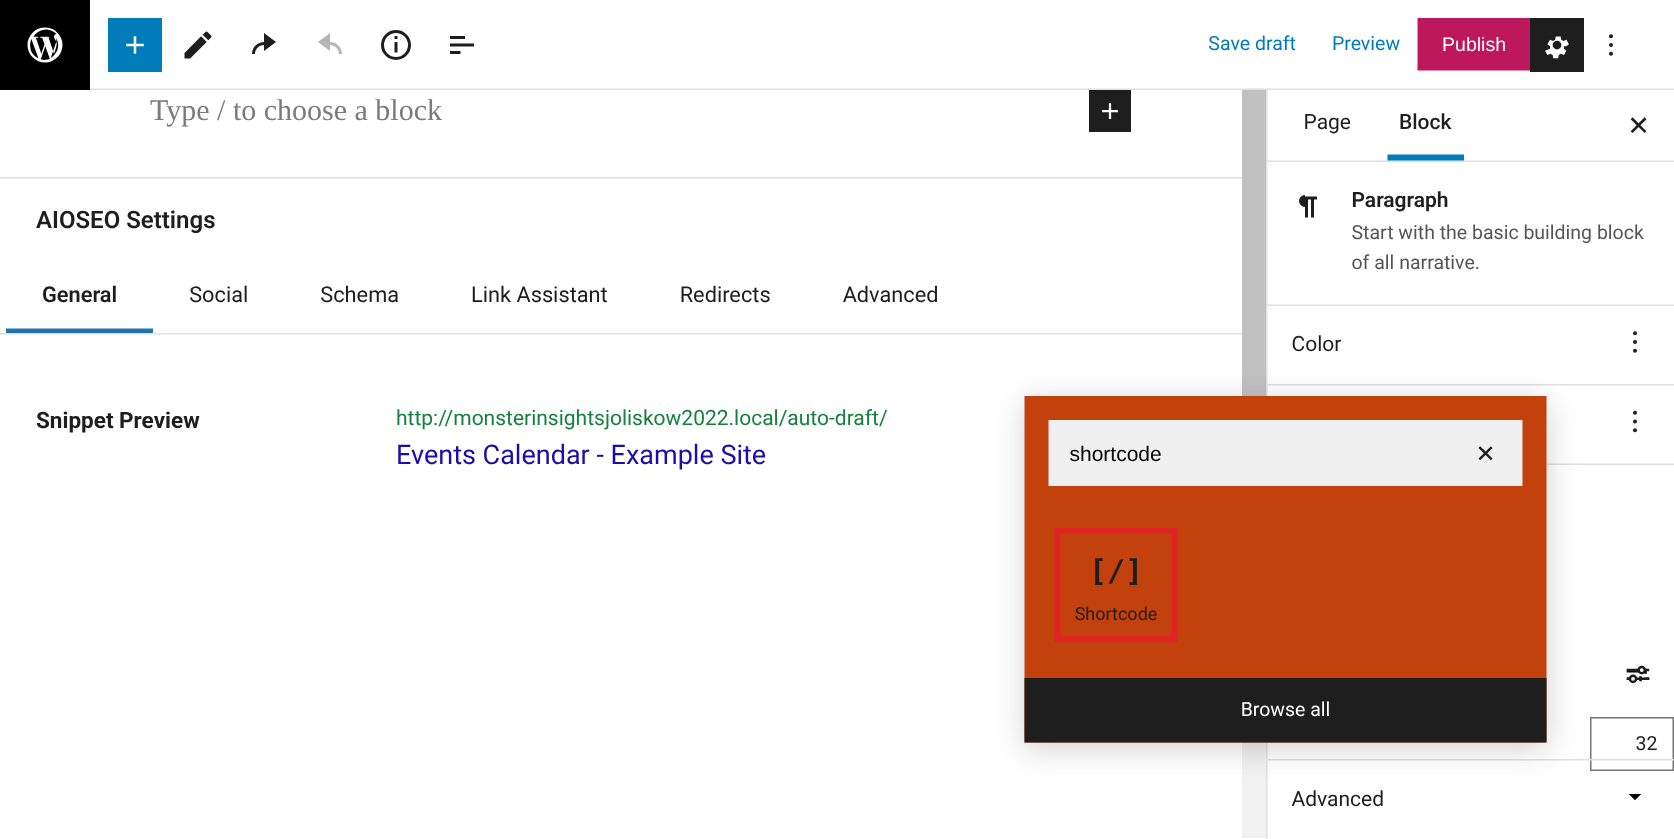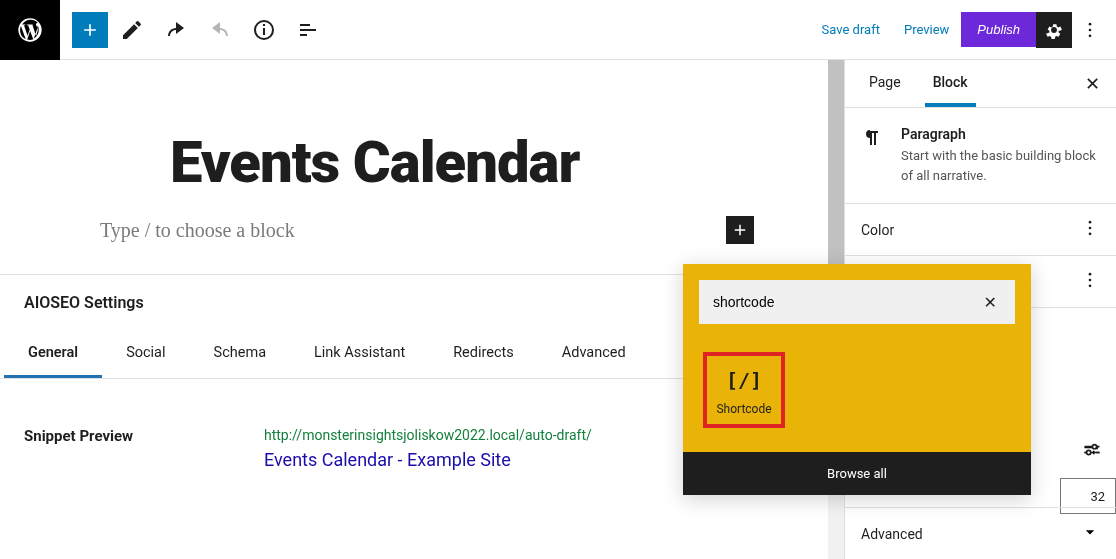--- a/index.html
+++ b/index.html
@@ -7,23 +7,23 @@
 
 .topbar { height: 60px; display: flex; align-items: center; border-bottom: 1px solid #e0e0e0; position: relative; }
 .wp-logo { width: 60px; height: 60px; background: #000; display: flex; align-items: center; justify-content: center; }
 .wp-logo svg { fill: #fff; width: 28px; height: 28px; }
 .tb-left { display: flex; align-items: center; gap: 4px; margin-left: 12px; }
 .add-toggle { width: 36px; height: 36px; background: #007cba; display: flex; align-items: center; justify-content: center; cursor: pointer; }
 .add-toggle svg { fill: #fff; width: 20px; height: 20px; }
 .tb-btn { width: 40px; height: 40px; display: flex; align-items: center; justify-content: center; cursor: pointer; }
 .tb-btn svg { width: 24px; height: 24px; fill: #1e1e1e; }
 .tb-btn.disabled svg { fill: #b5b5b5; }
-.tb-right { margin-left: auto; display: flex; align-items: center; gap: 0; padding-right: 8px; }
+.tb-right { margin-left: auto; display: flex; align-items: center; gap: 0; padding-right: 24px; }
 .link-btn { color: #007cba; font-size: 13px; padding: 8px 12px; cursor: pointer; }
-.publish-btn { background: #6d28d9; color: #fff; padding: 10px 16px; font-size: 13px; cursor: pointer; border: none; font-style: italic; }
+.publish-btn { background: #be185d; color: #fff; padding: 10px 16px; font-size: 13px; cursor: pointer; border: none; }
 .settings-btn { width: 36px; height: 36px; background: #1e1e1e; display: flex; align-items: center; justify-content: center; cursor: pointer; }
 .settings-btn svg { fill: #fff; width: 20px; height: 20px; }
 .seo-score { border: 2px solid #f18500; padding: 4px 8px; display: flex; align-items: center; gap: 6px; font-weight: 700; color: #f18500; font-size: 14px; }
 .seo-score .circle { width: 20px; height: 20px; border: 3px solid #f18500; border-radius: 50%; display: flex; align-items: center; justify-content: center; }
 .seo-score .circle .inner { width: 10px; height: 10px; border: 2px solid #f18500; border-radius: 50%; }
 .more-btn { width: 36px; height: 36px; display: flex; align-items: center; justify-content: center; cursor: pointer; }
 .more-btn svg { fill: #1e1e1e; width: 20px; height: 20px; }
 
 .main-area { display: flex; height: calc(100% - 60px); }
 .editor { flex: 1; position: relative; overflow-y: auto; }
@@ -60,21 +60,21 @@
 .sb-block-desc .ico svg { width: 24px; height: 24px; fill: #1e1e1e; }
 .sb-block-desc .tx .nm { font-weight: 600; font-size: 14px; margin-bottom: 4px; }
 .sb-block-desc .tx .ds { font-size: 13px; color: #555; line-height: 1.5; }
 .sb-section { padding: 14px 16px; border-bottom: 1px solid #e0e0e0; display: flex; align-items: center; justify-content: space-between; font-size: 14px; }
 .sb-dots svg { width: 20px; height: 20px; fill: #1e1e1e; }
 .sb-adv-row { padding: 14px 16px; display: flex; align-items: center; justify-content: space-between; font-size: 14px; }
 .sb-tune { position: absolute; right: 14px; top: 380px; }
 .sb-input-partial { position: absolute; right: 0; top: 418px; width: 56px; height: 36px; border: 1px solid #757575; display: flex; align-items: center; justify-content: flex-end; padding-right: 10px; font-size: 13px; background:#fff;}
 
 
-.inserter-popup { position: absolute; top: 264px; left: 683px; width: 348px; background: #eab308; box-shadow: 0 4px 20px rgba(0,0,0,.18); z-index: 50; }
+.inserter-popup { position: absolute; top: 264px; left: 683px; width: 348px; background: #c2410c; box-shadow: 0 4px 20px rgba(0,0,0,.18); z-index: 50; }
 .ins-search { margin: 16px; background: #f0f0f0; display: flex; align-items: center; padding: 0 14px; height: 44px; }
 .ins-search input { flex: 1; border: 0; background: transparent; font-size: 14px; outline: none; }
 .ins-clear { cursor: pointer; font-size: 16px; padding: 4px; }
 .ins-results { padding: 12px 20px 24px 20px; }
 .ins-item { width: 82px; text-align: center; cursor: pointer; }
 .ins-item-box { border: 4px solid #e02424; padding: 12px 6px 8px 6px; }
 .ins-item-ico { font-family: monospace; font-size: 20px; font-weight: 700; margin-bottom: 10px; }
 .ins-item-label { font-size: 12px; }
 .ins-browse { background: #1e1e1e; color: #fff; text-align: center; padding: 14px; font-size: 13px; cursor: pointer; }
 </style>
@@ -136,23 +136,20 @@
           <circle cx="12" cy="12" r="1.6"></circle>
           <circle cx="12" cy="19" r="1.6"></circle>
         </svg>
     </div>
   </div>
 </div>
 
 <div class="main-area">
   <div class="editor">
     <div class="editor-inner">
-      <div class="title-wrap">
-        <h1 class="post-title">Events Calendar</h1>
-      </div>
       <div class="para-row">
         <div class="para-placeholder">Type / to choose a block</div>
         <div class="add-inline">
           <svg viewBox="0 0 24 24">
               <path d="M11 5h2v6h6v2h-6v6h-2v-6H5v-2h6z"></path>
             </svg>
         </div>
       </div>
       <div class="aioseo-panel">
         <div class="aioseo-head">AIOSEO Settings</div>

